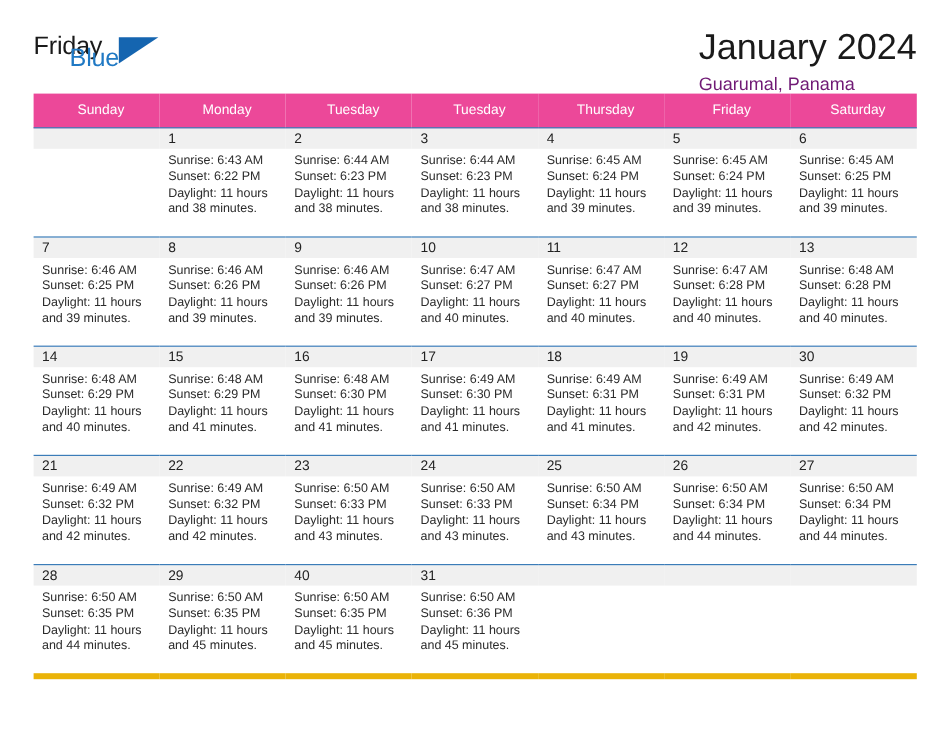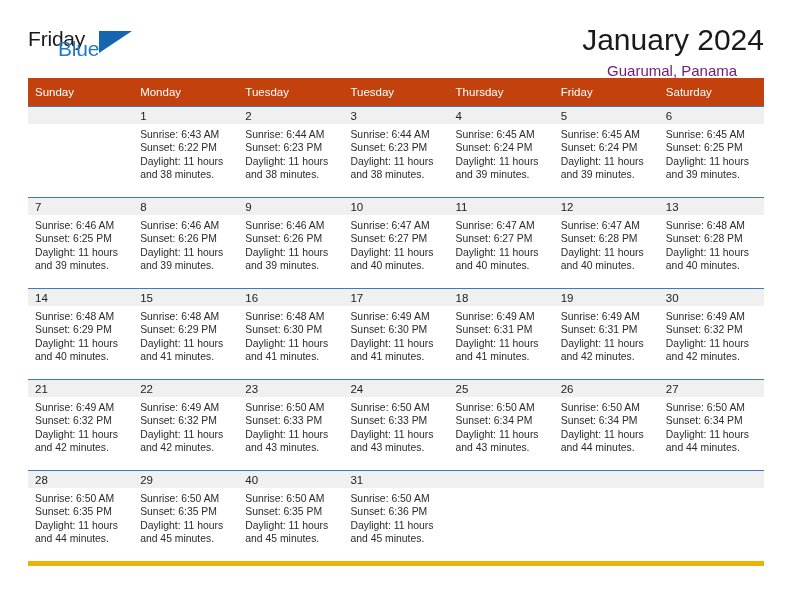--- a/index.html
+++ b/index.html
@@ -56,21 +56,21 @@
   .logo-tri {
     position: absolute;
     left: 71px;
     top: 9px;
     width: 0;
     height: 0;
     border-left: 33px solid #1565b0;
     border-bottom: 22px solid transparent;
   }
   .titles {
-    text-align: center;
+    text-align: left;
     padding-top: 2px;
   }
   .title-main {
     font-size: 30px;
     color: #1a1a1a;
     line-height: 1.05;
     font-weight: normal;
     margin: 0;
   }
   .title-sub {
@@ -81,25 +81,25 @@
   }
 
   
   .calendar {
     width: 736px;
     border-collapse: collapse;
     table-layout: fixed;
     margin-top: 4px;
   }
   .calendar th {
-    background: #c2410c;
+    background: #ec4899;
     color: #ffffff;
     font-size: 11.5px;
     font-weight: normal;
-    text-align: left;
+    text-align: center;
     padding: 5px 0 5px 7px;
     height: 18px;
     border: none;
   }
   .week-row > td {
     border-top: 1px solid #3b7cb8;
     vertical-align: top;
     padding: 0;
     height: 90px;
   }

